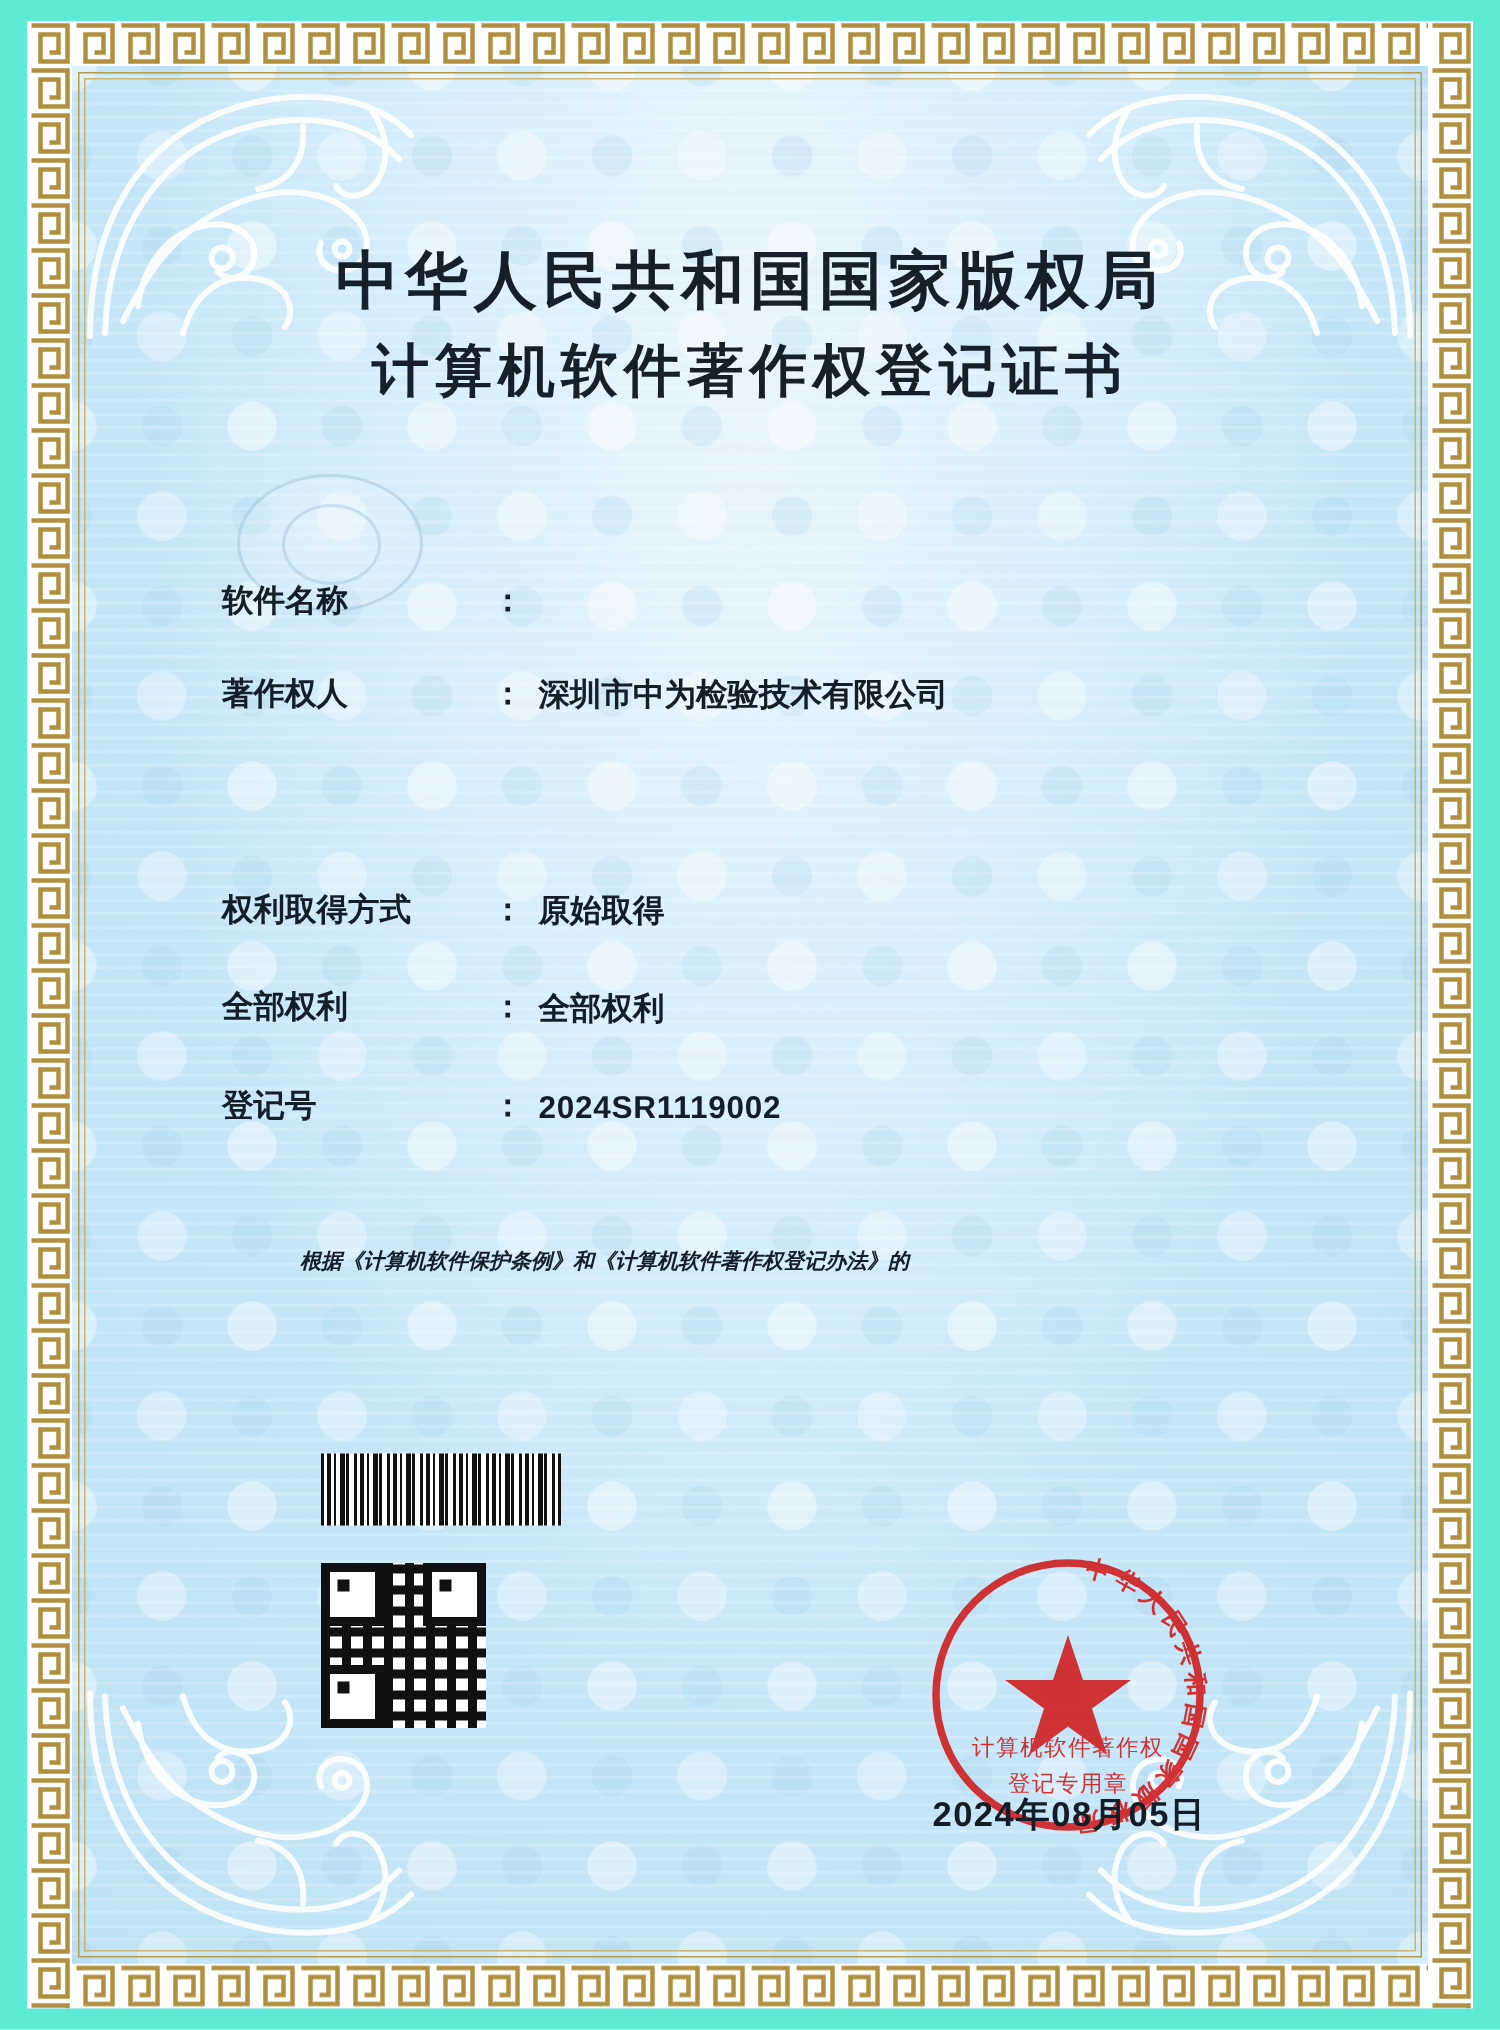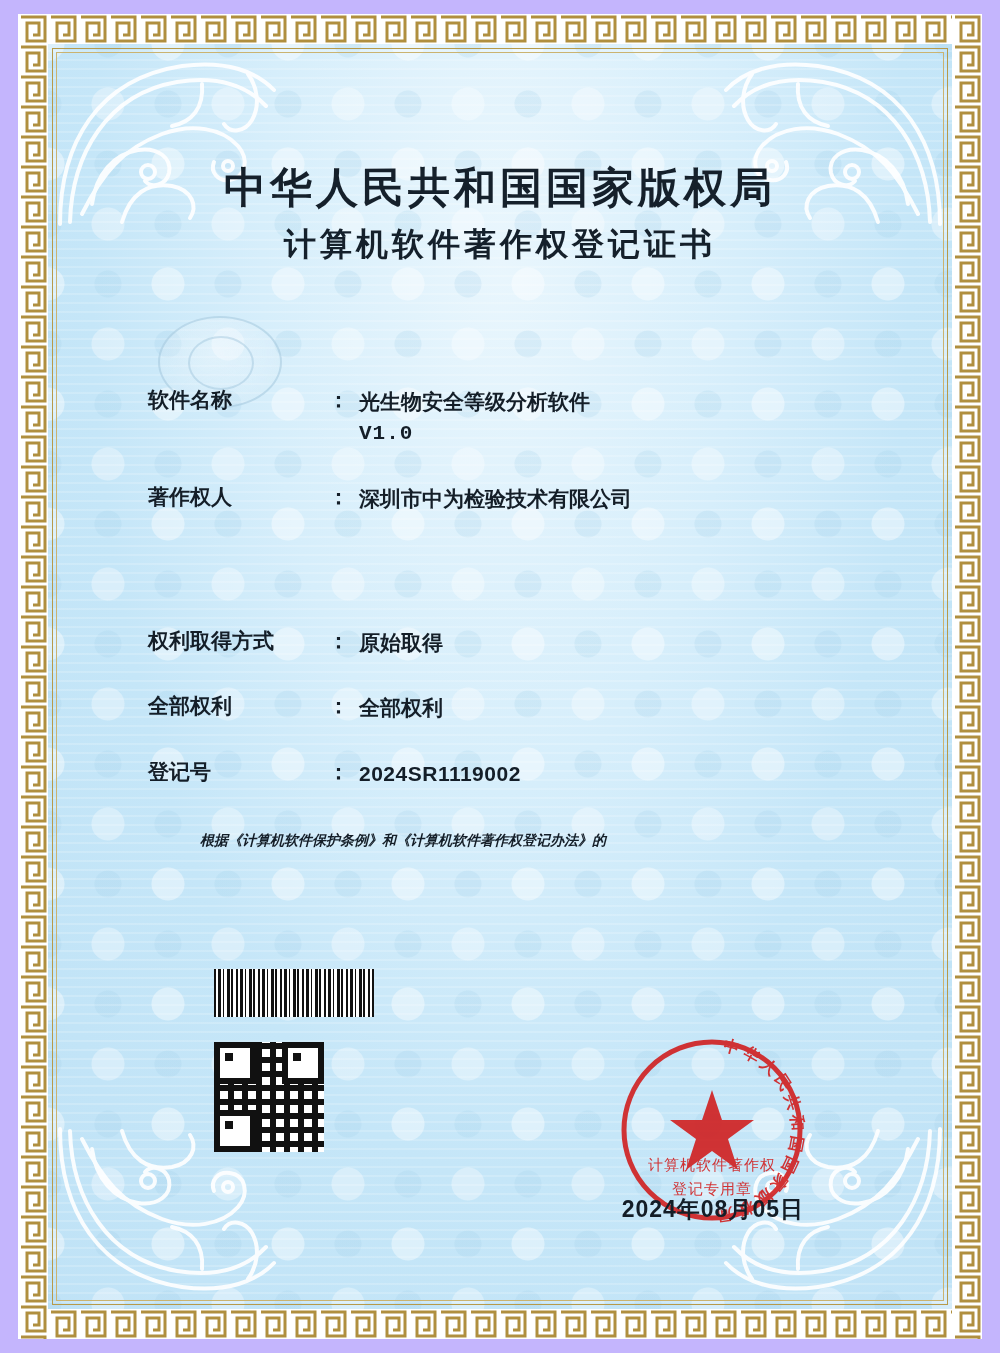--- a/index.html
+++ b/index.html
@@ -8,21 +8,21 @@
     background: #ffffff;
   }
   body {
     font-family: "Liberation Serif", "DejaVu Serif", serif;
   }
   .page {
     position: relative;
     width: 1000px;
     height: 1353px;
     overflow: hidden;
-    background: #c4b5fd;
+    background: #5eead4;
   }
   
   .cert {
     position: absolute;
     left: 18px;
     top: 14px;
     width: 964px;
     height: 1325px;
     background:
       radial-gradient(ellipse at 50% 18%, #e9f6fd 0%, #d6eefb 35%, #c5e6f8 60%, #bfe2f6 100%);
@@ -104,21 +104,21 @@
     text-align: center;
   }
   .title1, .title2 {
     font-family: "Liberation Serif", "DejaVu Serif", serif;
     font-weight: 700;
     color: #15202b;
     letter-spacing: 4px;
     line-height: 1.28;
   }
   .title1 { font-size: 42px; }
-  .title2 { font-size: 32px; margin-top: 8px; }
+  .title2 { font-size: 38px; margin-top: 8px; }
 
   
   .cert-no {
     position: absolute;
     right: 110px;
     top: 318px;
     font-size: 17px;
     font-weight: 700;
     color: #16222e;
     letter-spacing: 1px;
@@ -391,24 +391,20 @@
     </div>
 
     <div class="emboss"></div>
 
 
     <div class="fields">
 
       <div class="row">
         <div class="key spread">软件名称</div>
         <div class="colon">：</div>
-        <div class="val">
-          <span>光生物安全等级分析软件</span>
-          <span class="line2">V1.0</span>
-        </div>
       </div>
 
       <div class="row">
         <div class="key spread">著作权人</div>
         <div class="colon">：</div>
         <div class="val">深圳市中为检验技术有限公司</div>
       </div>
 
       <div class="gap-block"></div>
 

